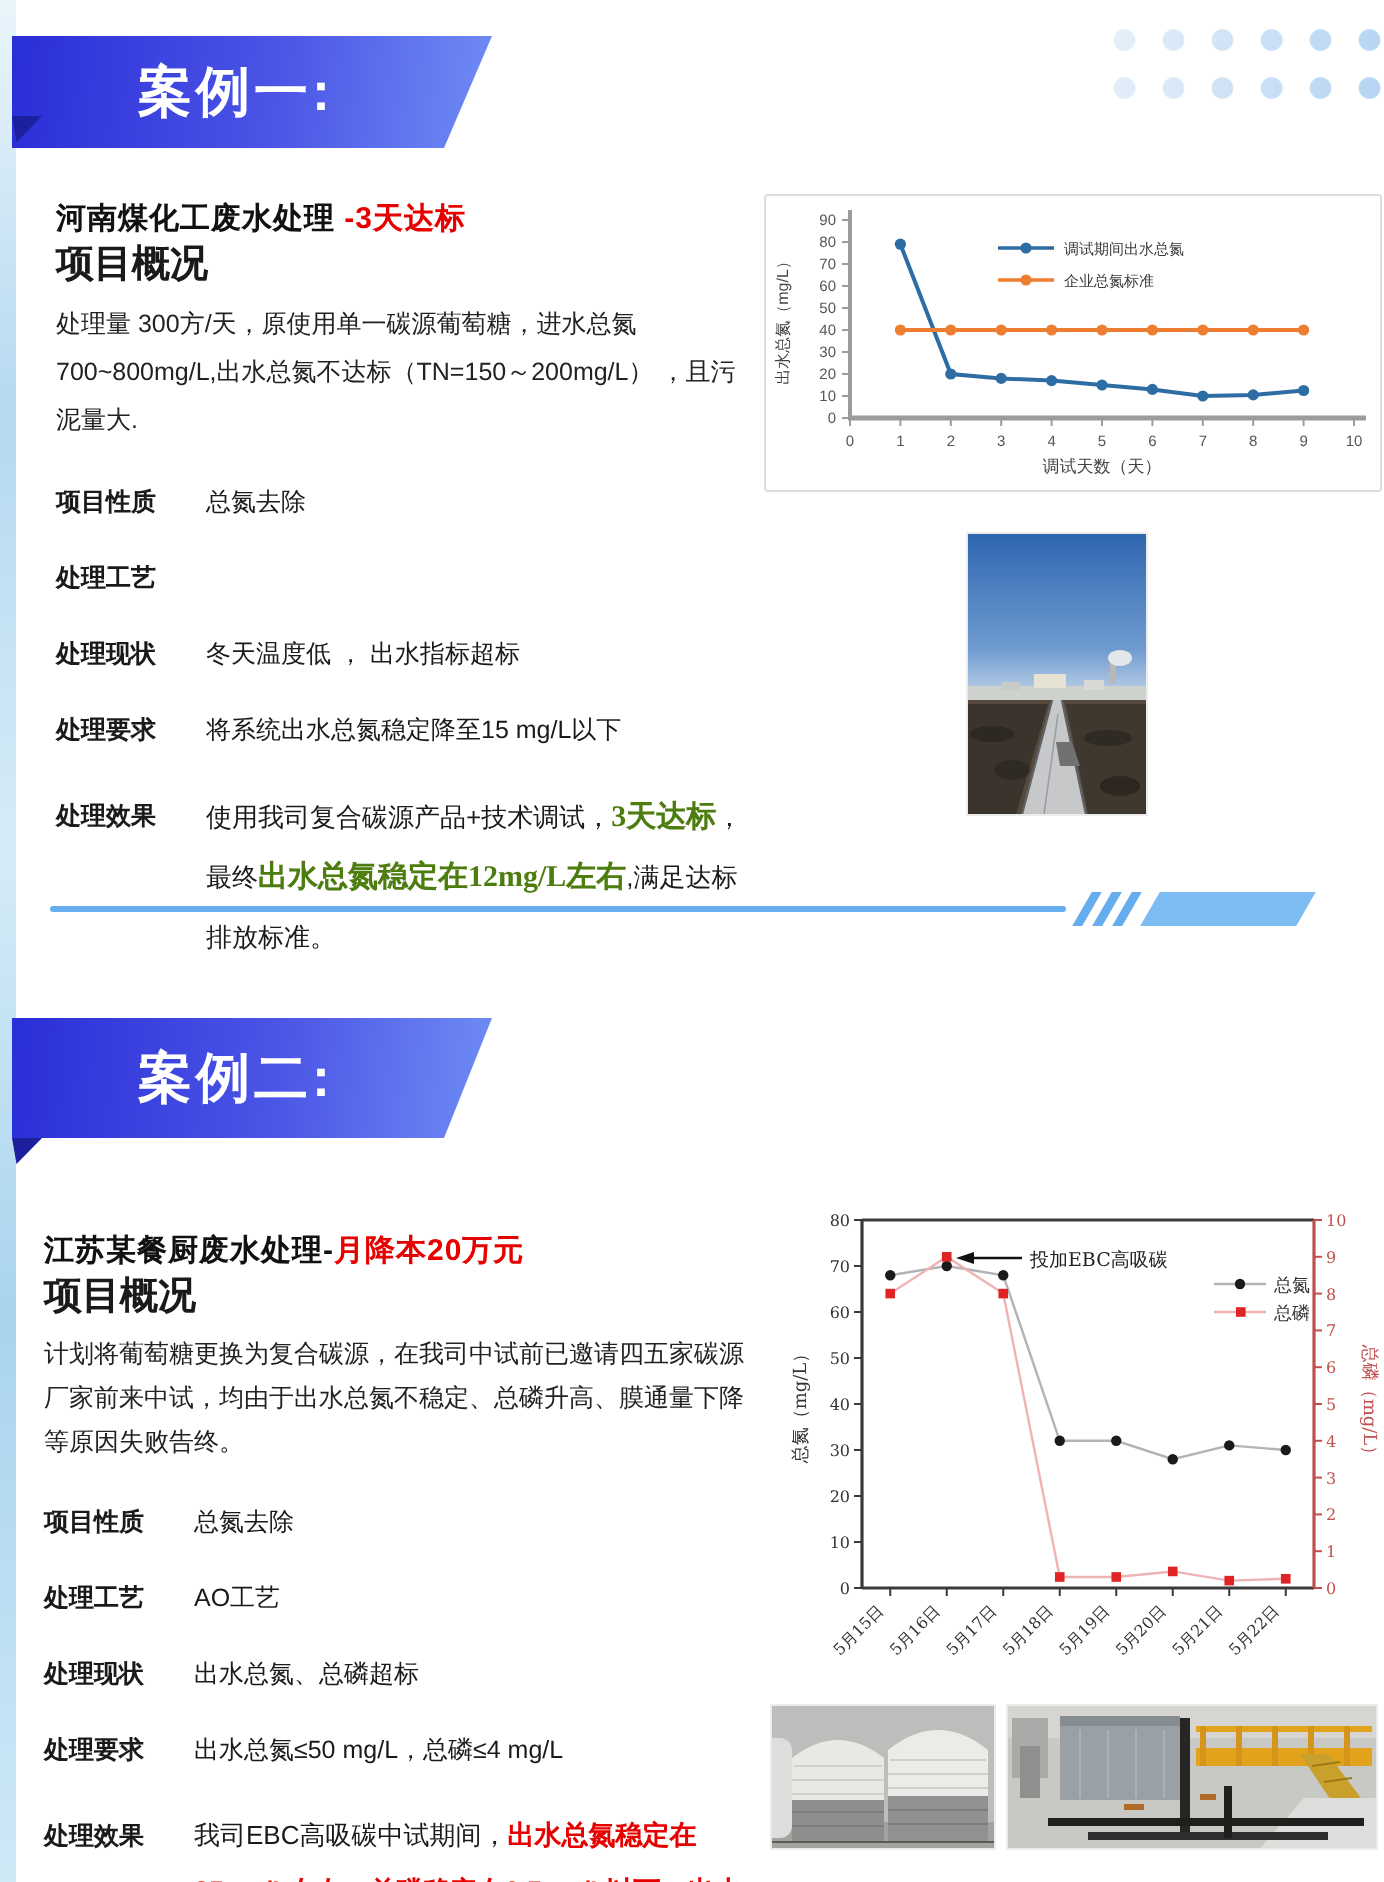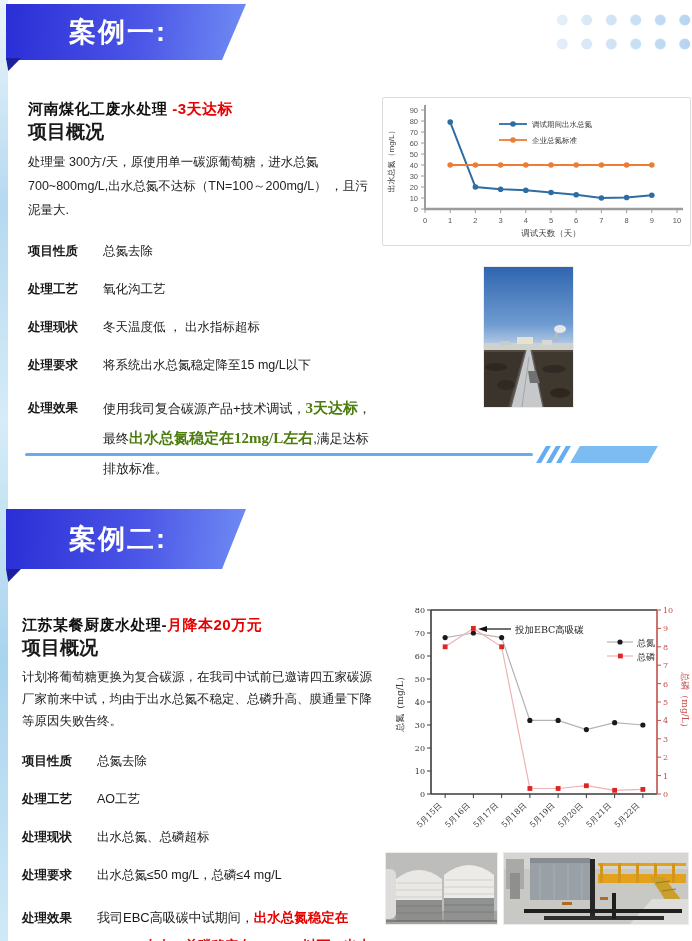--- a/index.html
+++ b/index.html
@@ -51,39 +51,38 @@
   .divider-bar{position:absolute;left:575px;top:446px;width:78px;height:17px;background:#7dbcf2;transform:skewX(-30deg);}
 </style>
 </head>
 <body>
 
 <div id="page">
 
   <div class="left-strip"></div>
   <div class="dots"></div>
 
-  <div class="banner" style="top:4px;">
+  <div class="banner" style="top:18px;">
     <span>案例一:</span>
   </div>
   <div class="banner-fold" style="top:58px;"></div>
 
   <div class="content" style="left:28px;top:100px;width:352px;">
     <div class="case-title">
       <span>河南煤化工废水处理 </span><span class="hl">-3天达标</span>
     </div>
     <div class="ov-label">项目概况</div>
-    <div class="ov-text">处理量 300方/天，原使用单一碳源葡萄糖，进水总氮700~800mg/L,出水总氮不达标（TN=100～200mg/L） ，且污泥量大.</div>
+    <div class="ov-text">处理量 300方/天，原使用单一碳源葡萄糖，进水总氮700~800mg/L,出水总氮不达标（TN=150～200mg/L） ，且污泥量大.</div>
     <div class="rows">
       <div class="row">
         <span class="lbl">项目性质</span>
         <span class="val">总氮去除</span>
       </div>
       <div class="row">
         <span class="lbl">处理工艺</span>
-        <span class="val">氧化沟工艺</span>
       </div>
       <div class="row">
         <span class="lbl">处理现状</span>
         <span class="val">冬天温度低 ， 出水指标超标</span>
       </div>
       <div class="row">
         <span class="lbl">处理要求</span>
         <span class="val">将系统出水总氮稳定降至15 mg/L以下</span>
       </div>
       <div class="row">

